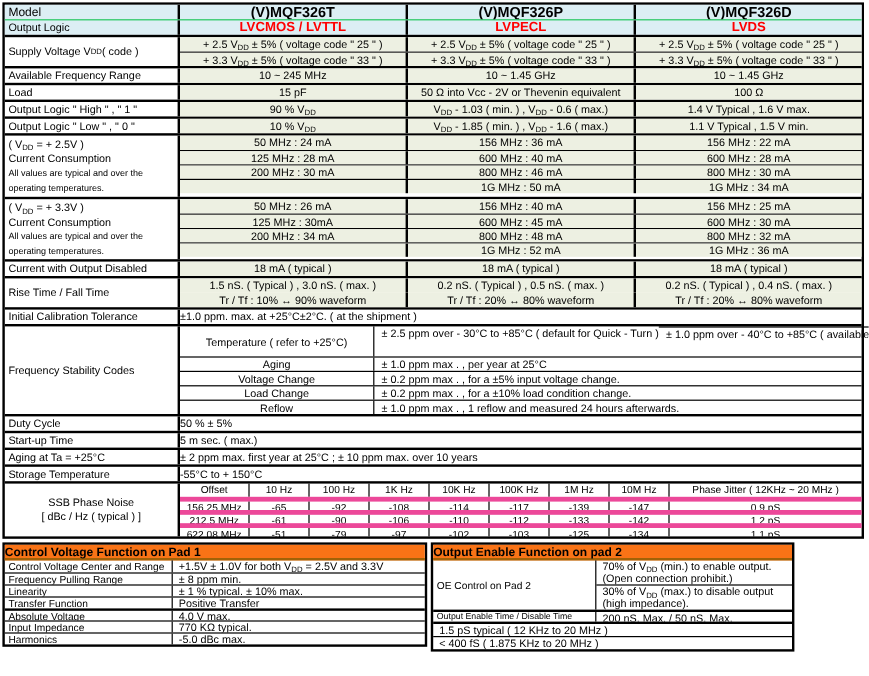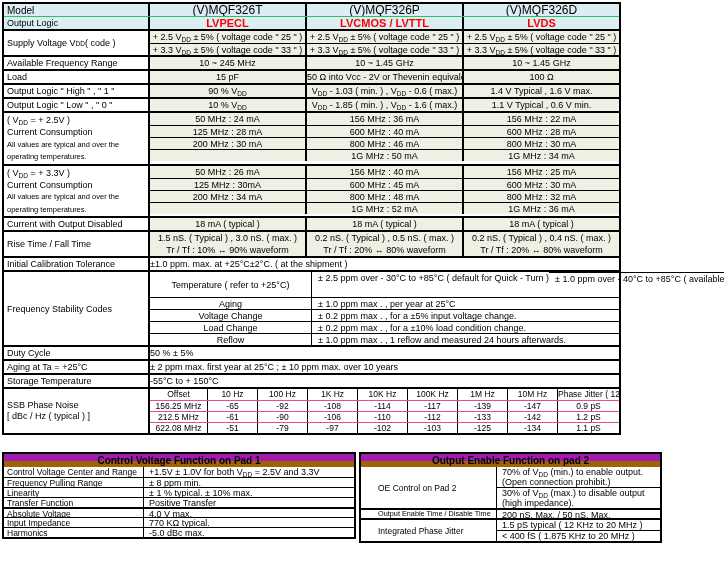--- a/index.html
+++ b/index.html
@@ -1,59 +1,59 @@
 <!DOCTYPE html>
 <html><head>
 <meta charset="utf-8">
 <style>
 *{box-sizing:border-box;margin:0;padding:0}
 html,body{background:#fff}
 body{font-family:"Liberation Sans",sans-serif;color:#000;font-size:9px}
 .screen{position:relative;width:724px;height:563px;background:#fff;overflow:hidden}
 sub{font-size:6.5px;vertical-align:-2px}
-.mt{position:absolute;left:2px;top:2px;width:619px;border:2px solid #000}
+.mt{position:absolute;left:2px;top:2px;width:718px;border:2px solid #000}
 .sec{display:flex;border-top:2px solid #000}
 .sec:first-child{border-top:0}
 .sec.tn{border-top:1px solid #22c55e}
 .lab{flex:0 0 146px;border-right:2px solid #000;padding:0 3px;display:flex;align-items:center;white-space:nowrap;overflow:hidden}
 .con{flex:1;display:flex;flex-direction:column;min-width:0}
 .r{display:flex;height:12px;line-height:12px}
 .r.bt{border-top:1px solid #000}
 .c{flex:1;text-align:center;border-right:2px solid #000;overflow:hidden;white-space:nowrap}
 .c:last-child{border-right:0}
 .g{background:#edf0e2}
 .b{background:#dceef4}
 .full{flex:1;padding-left:0;text-align:left;white-space:nowrap;overflow:hidden}
-.mrow .c{font-weight:normal;font-size:12px}
+.mrow .c{font-weight:bold;font-size:12px}
 .mlab{font-size:10px}
 .red{color:#f00;font-weight:bold;font-size:11px}
 .lab4{flex-direction:column;align-items:flex-start;justify-content:flex-start;padding:1px 3px 0 3px}
 .lab4 .ln{height:12.4px;line-height:12.4px;white-space:nowrap}
 .lab4 .sm{font-size:7.5px}
 .sublab{flex:0 0 162px;border-right:1px solid #000;display:flex;align-items:center;justify-content:center;white-space:nowrap}
 .desc{flex:1;padding-left:6px;white-space:nowrap;overflow:hidden}
 .r2g{display:flex}
 .subcol{flex:1;display:flex;flex-direction:row}
-.ssblab{flex-direction:column;align-items:flex-start;justify-content:center}
+.ssblab{flex-direction:column;align-items:center;justify-content:center}
 .ssblab div{height:11px;line-height:11px}
 .sr{display:flex;height:11px;line-height:11px;font-size:8.5px}
-.sr.bt{border-top:1px solid #ec4899}
+.sr.bt{border-top:4px solid #ec4899}
 .so{flex:0 0 58px;border-right:1px solid #000;text-align:center;white-space:nowrap}
 .sf{flex:0 0 50px;border-right:1px solid #000;text-align:center;white-space:nowrap}
 .sj{flex:1;text-align:center;white-space:nowrap;overflow:hidden}
 .bt1{position:absolute;left:2px;top:452px;width:354px;border:2px solid #000}
 .bt2{position:absolute;left:359px;top:452px;width:303px;border:2px solid #000}
-.btitle{height:13px;line-height:13px;text-align:center;font-weight:bold;font-size:10px;background:#a21caf;border-bottom:6px solid #a16207}
+.btitle{height:13px;line-height:13px;font-weight:bold;font-size:10px;background:#f97316;border-bottom:2px solid #a16207}
 .br{display:flex;height:10px;line-height:10px}
 .br+.br{border-top:1px solid #000}
 .br.tk,.grp.tk{border-top:2px solid #000}
 .bl{flex:0 0 140px;border-right:1px solid #000;padding-left:3px;font-size:8.5px;white-space:nowrap;overflow:hidden}
 .bv{flex:1;padding-left:5px;white-space:nowrap;overflow:hidden}
 .grp{display:flex}
-.gl{flex:0 0 136px;border-right:1px solid #000;display:flex;align-items:center;padding-left:17px;font-size:8.5px;white-space:nowrap}
+.gl{flex:0 0 136px;border-right:1px solid #000;display:flex;align-items:center;padding-left:3px;font-size:8.5px;white-space:nowrap}
 .gl.tiny{font-size:7.3px}
 .gcol{flex:1;display:flex;flex-direction:column}
 .gline{height:10px;line-height:10px;padding-left:5px;white-space:nowrap}
 .gblk+.gblk{border-top:1px solid #000}
 </style>
 </head>
 <body>
 
 <div class="screen">
 
@@ -67,22 +67,22 @@
         <div class="c">(V)MQF326P</div>
         <div class="c">(V)MQF326D</div>
       </div>
         </div>
     </div>
 
     <div class="sec tn b">
       <div class="lab">Output Logic</div>
       <div class="con">
           <div class="r">
+        <div class="c red">LVCMOS  /  LVTTL</div>
         <div class="c red">LVPECL</div>
-        <div class="c red">LVCMOS  /  LVTTL</div>
         <div class="c red">LVDS</div>
       </div>
         </div>
     </div>
 
     <div class="sec">
       <div class="lab">Supply Voltage V<sub>DD</sub> ( code )</div>
       <div class="con">
         <div class="r">
           <div class="c g">+ 2.5 V<sub>DD</sub> ± 5% ( voltage code " 25 " )</div>
@@ -129,21 +129,21 @@
       </div>
         </div>
     </div>
 
     <div class="sec">
       <div class="lab">Output Logic " Low " , " 0 "</div>
       <div class="con">
           <div class="r">
         <div class="c g">10 % V<sub>DD</sub></div>
         <div class="c g">V<sub>DD</sub> - 1.85 ( min. ) , V<sub>DD</sub> - 1.6 ( max.)</div>
-        <div class="c g">1.1 V Typical , 0.6 V min.</div>
+        <div class="c g">1.1 V Typical , 1.5 V min.</div>
       </div>
         </div>
     </div>
 
     <div class="sec">
       <div class="lab lab4">
         <div class="ln">( V<sub>DD</sub> = + 2.5V )</div>
         <div class="ln">Current Consumption</div>
         <div class="ln sm">All values are typical and over the</div>
         <div class="ln sm">operating temperatures.</div>
@@ -274,20 +274,28 @@
 
     <div class="sec">
       <div class="lab">Duty Cycle</div>
       <div class="con">
           <div class="r">
             <div class="full">50 % ± 5%</div>
           </div>
         </div>
     </div>
 
+    <div class="sec">
+      <div class="lab">Start-up Time</div>
+      <div class="con">
+          <div class="r">
+            <div class="full">5 m sec. ( max.)</div>
+          </div>
+        </div>
+    </div>
 
     <div class="sec">
       <div class="lab">Aging at Ta = +25°C</div>
       <div class="con">
           <div class="r">
             <div class="full">± 2 ppm max. first year at 25°C   ; ± 10 ppm max. over 10 years</div>
           </div>
         </div>
     </div>
 
@@ -400,21 +408,20 @@
           <div class="gline">30% of V<sub>DD</sub> (max.) to disable output</div>
           <div class="gline">(high impedance).</div>
         </div>
       </div>
     </div>
     <div class="br tk">
       <div class="bl gl tiny" style="flex:0 0 136px;border-right:1px solid #000">Output Enable Time / Disable Time</div>
       <div class="bv">200 nS. Max.  /  50 nS. Max.</div>
     </div>
     <div class="grp tk">
-      <div class="gl">Integrated Phase Jitter</div>
       <div class="gcol">
         <div class="gblk">
             <div class="gline">1.5 pS typical   ( 12 KHz to 20 MHz )</div>
           </div>
         <div class="gblk">
             <div class="gline">&lt; 400 fS  ( 1.875 KHz to 20 MHz )</div>
           </div>
       </div>
     </div>
   </div>

